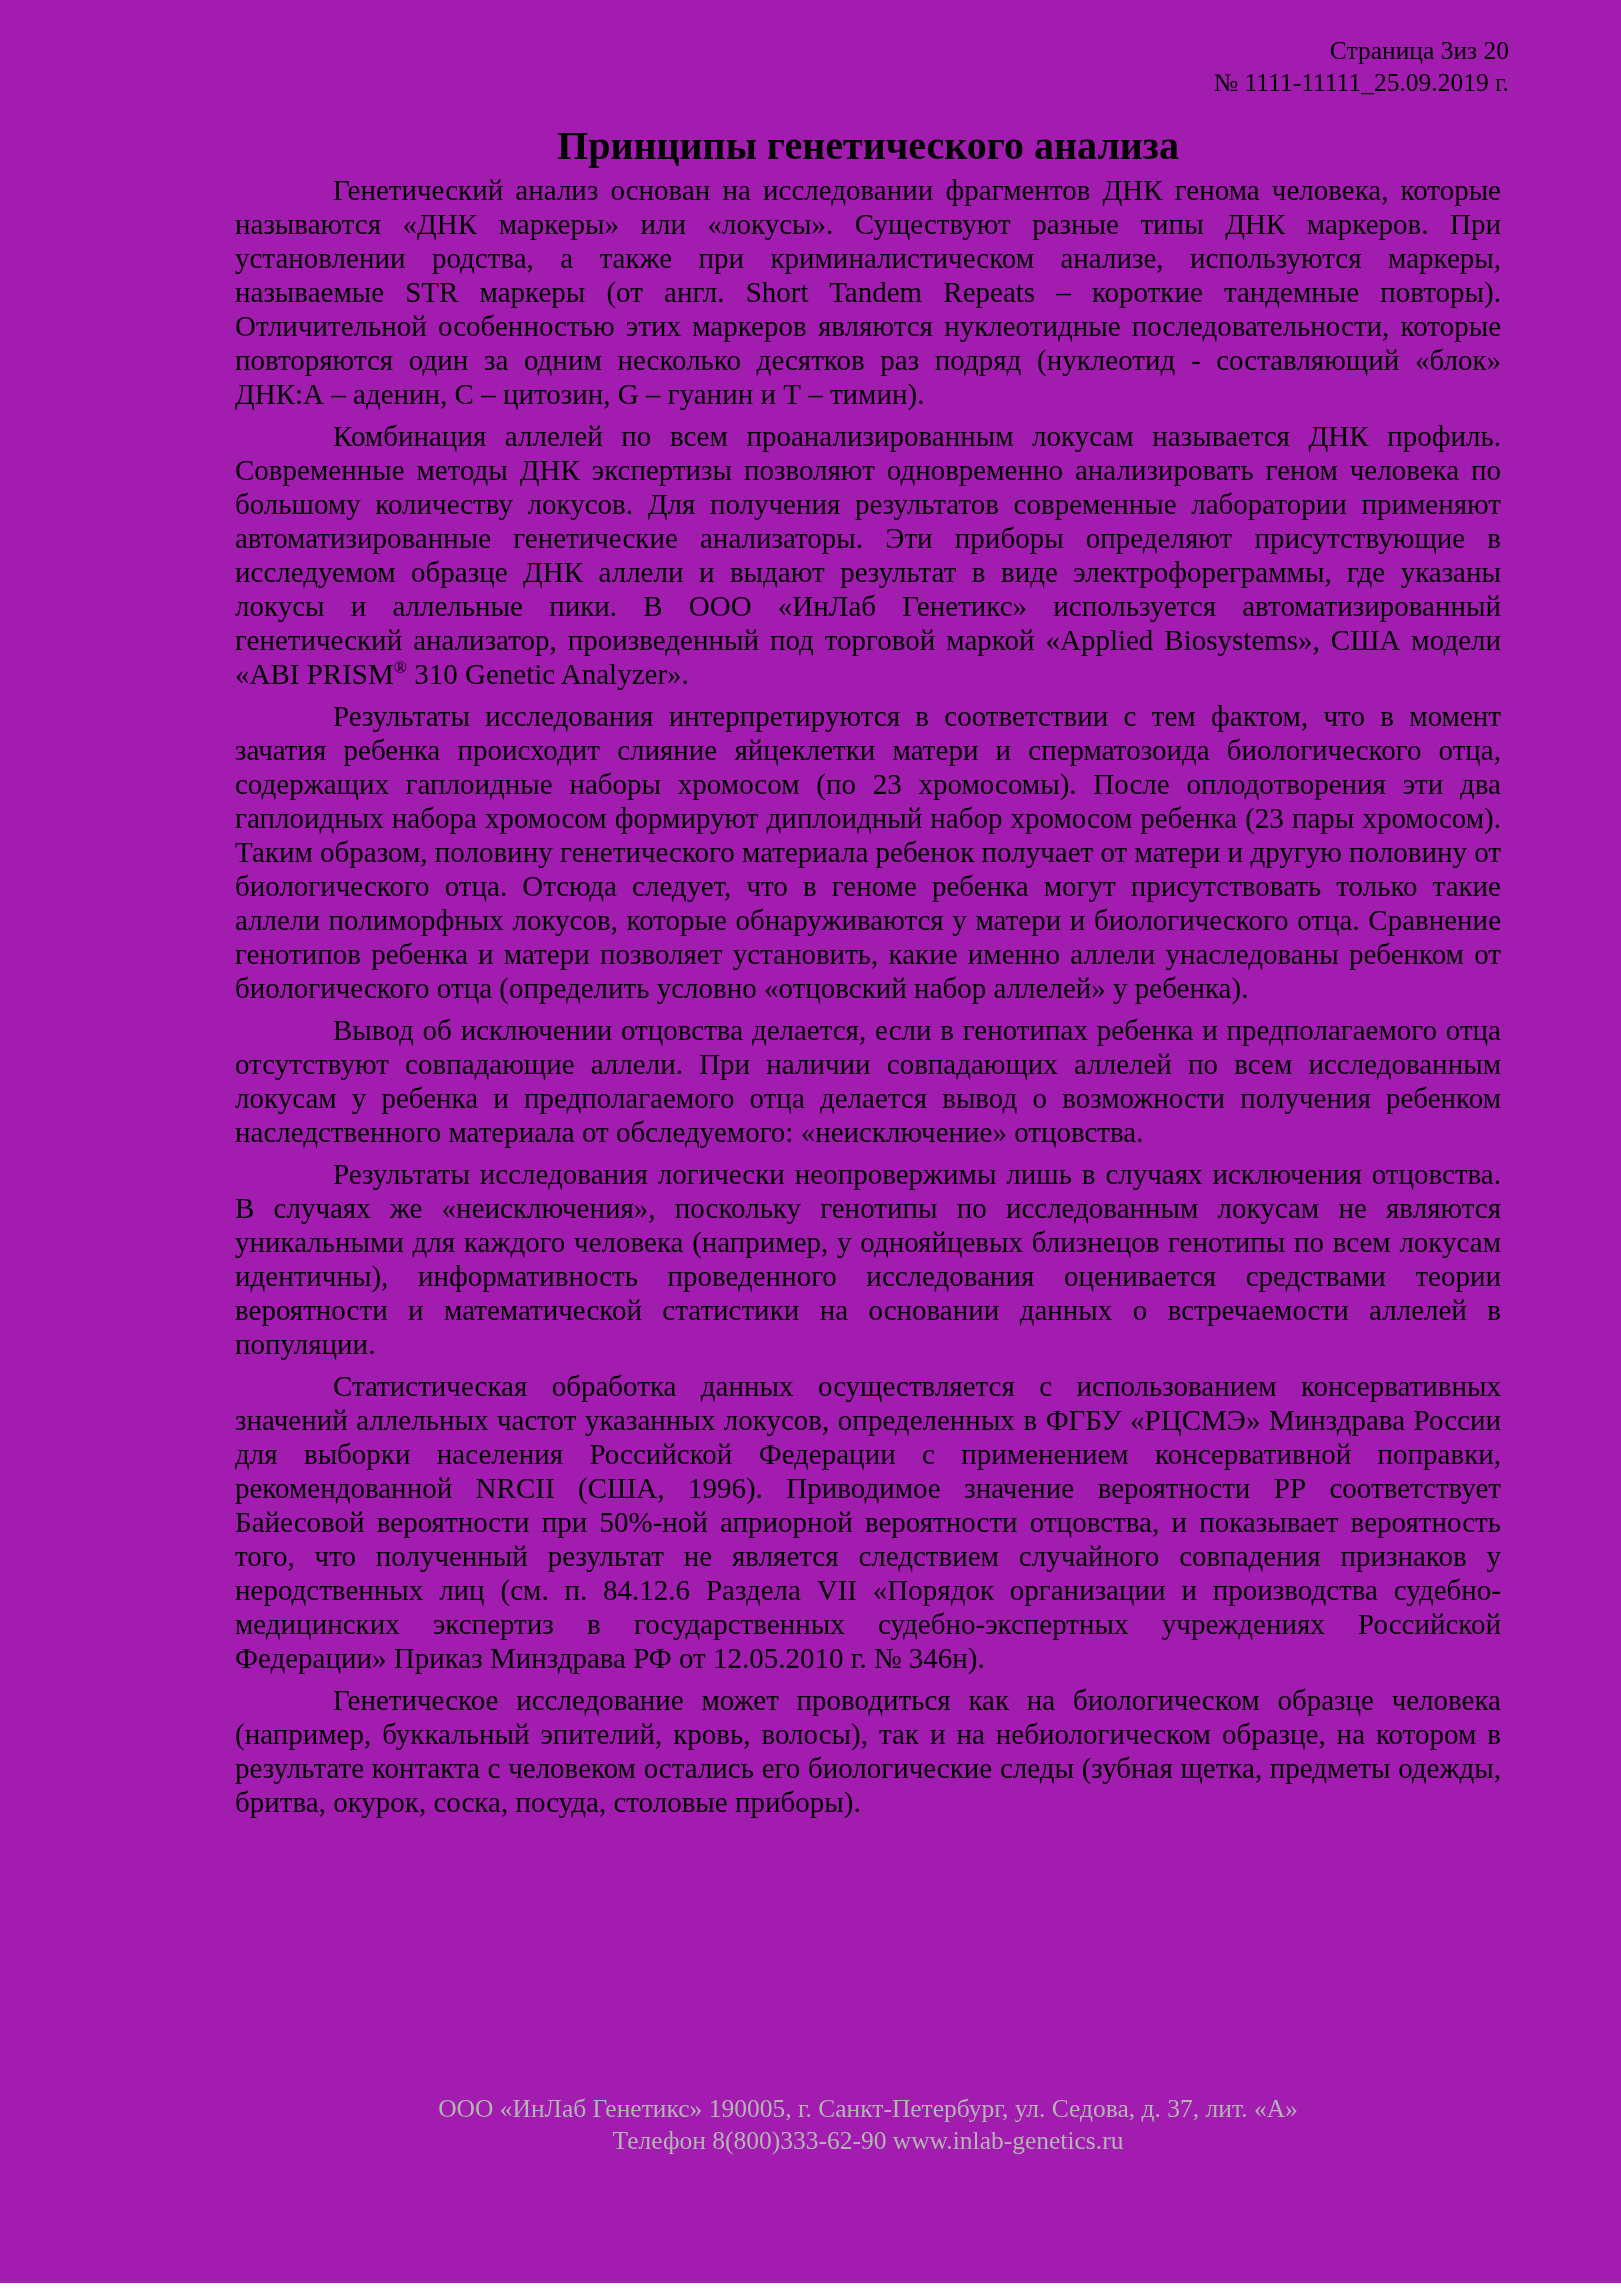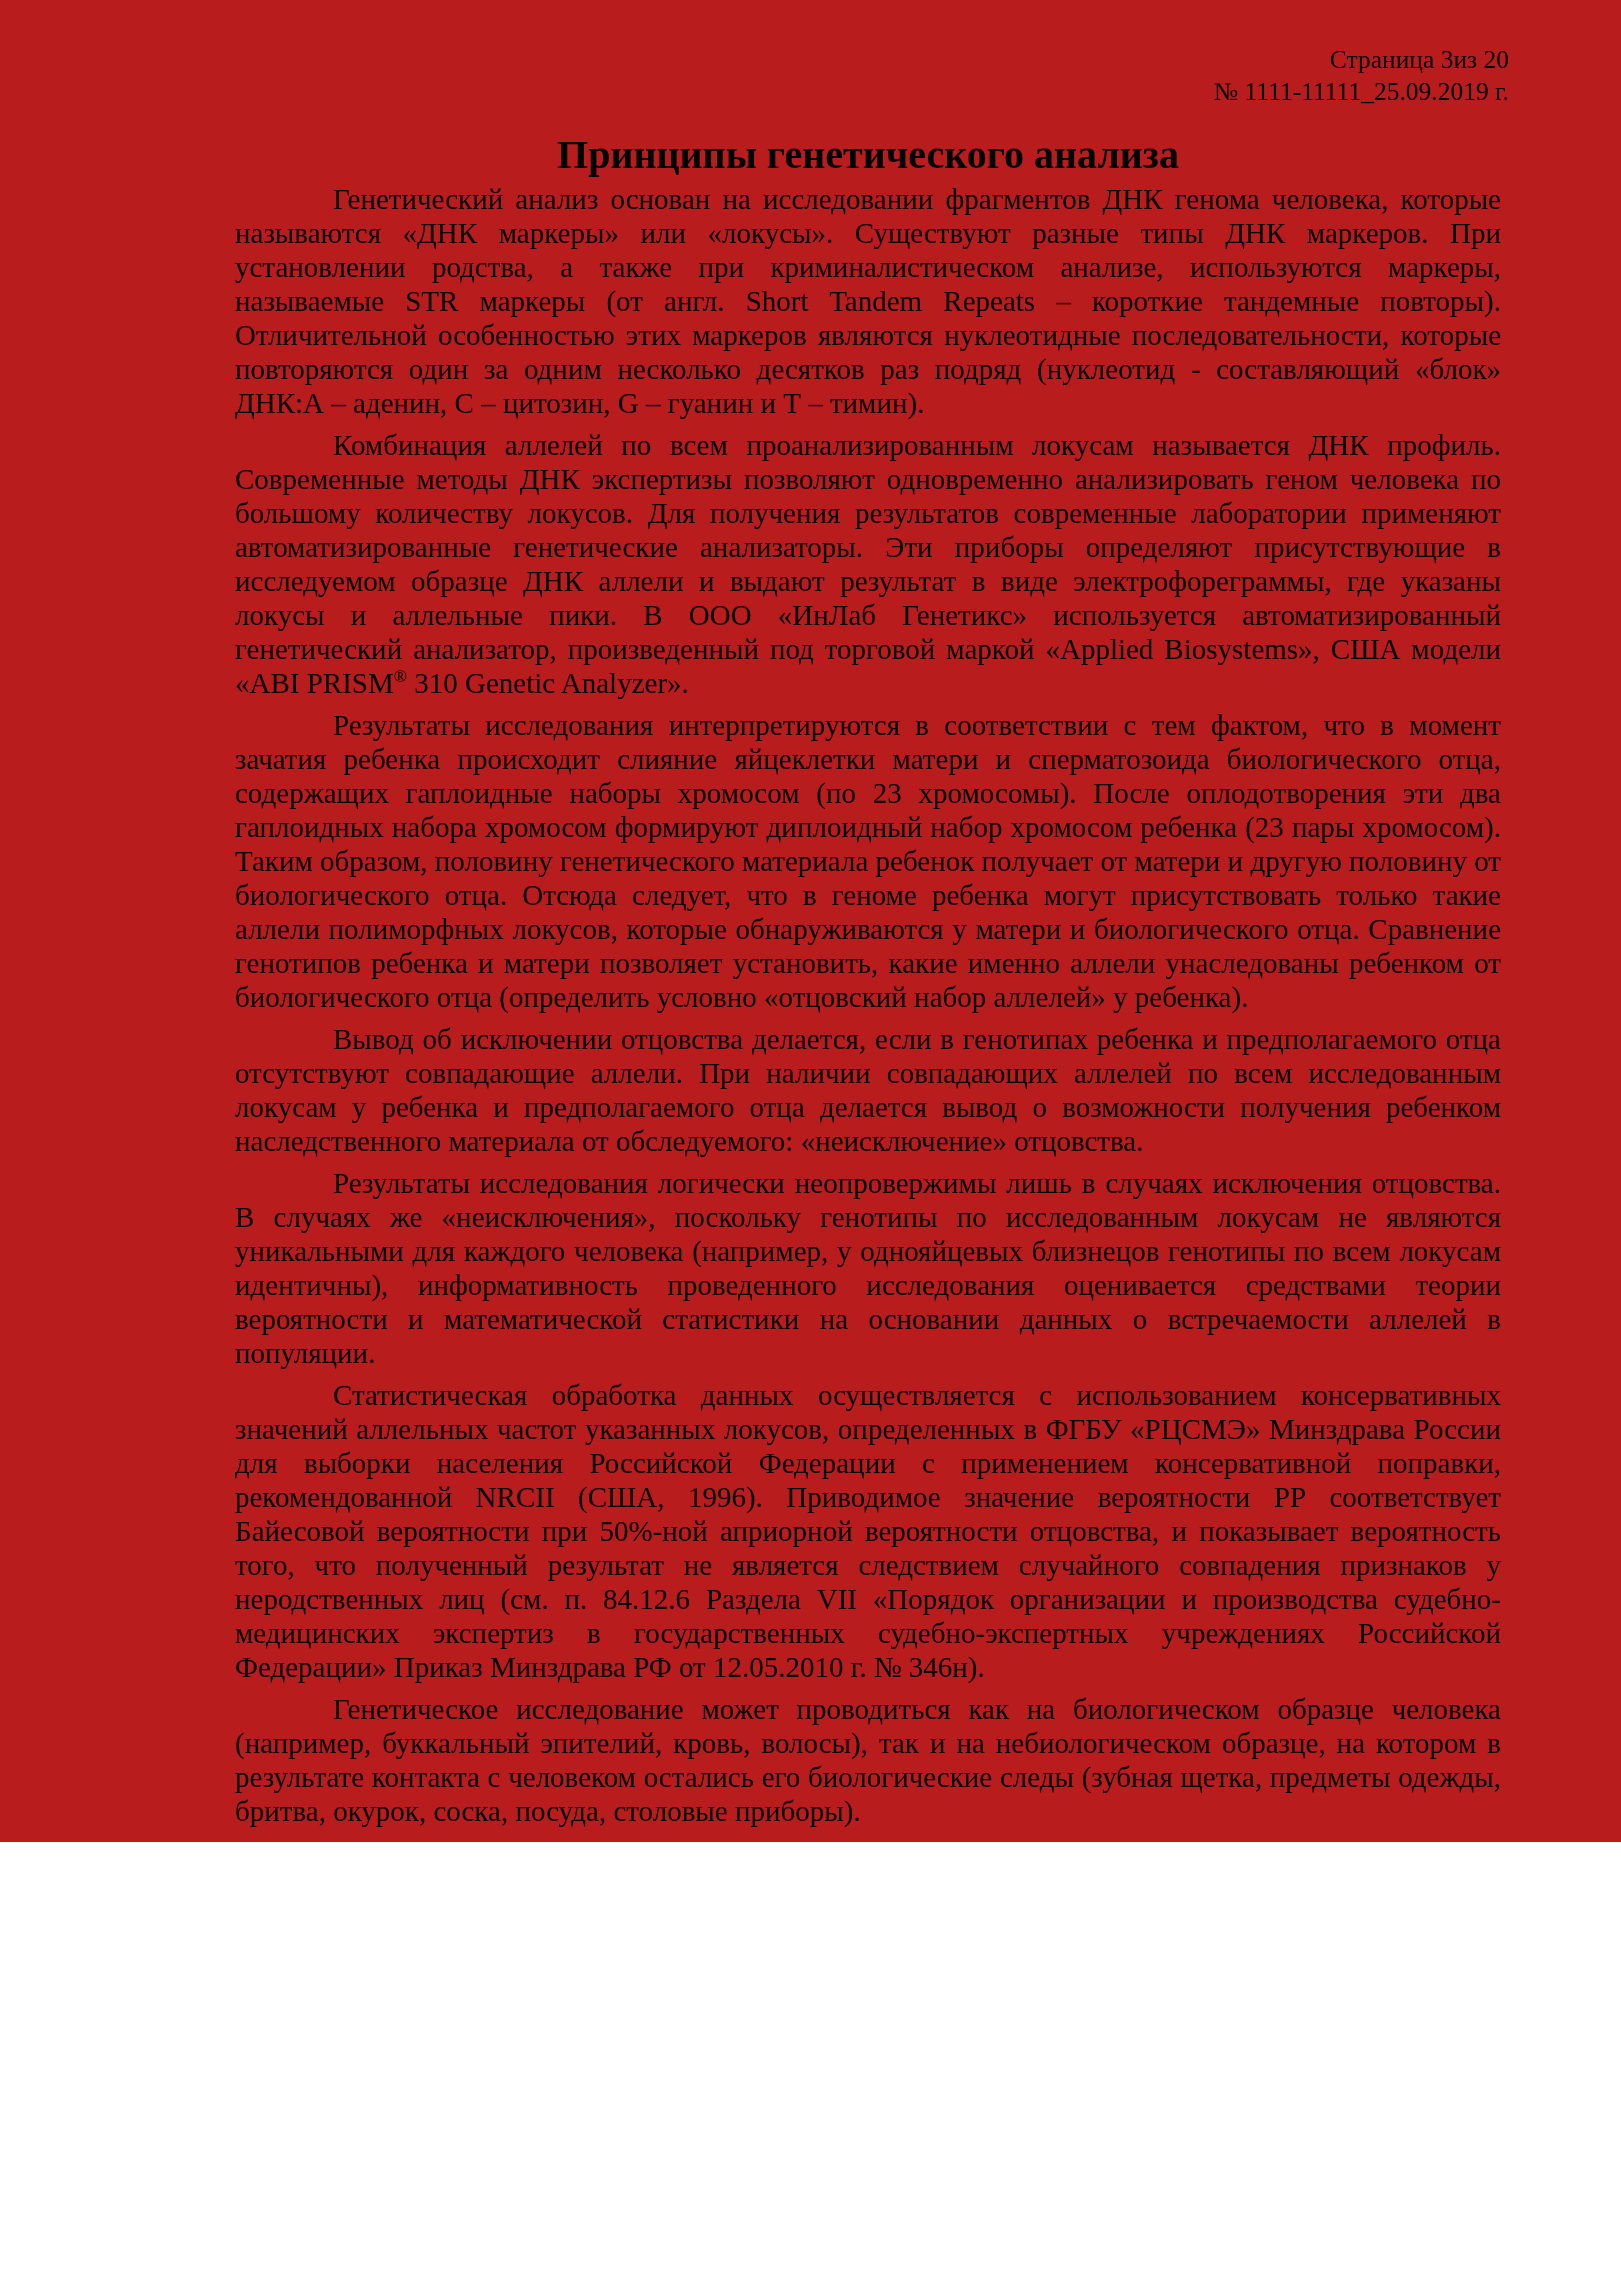--- a/index.html
+++ b/index.html
@@ -3,26 +3,26 @@
 <meta charset="utf-8">
 <style>
   html, body {
     margin: 0;
     padding: 0;
     background: #ffffff;
   }
   .page {
     position: relative;
     width: 1621px;
-    height: 1842px;
-    background: #b91c1c;
+    height: 2283px;
+    background: #a21caf;
     color: #000000;
     font-family: "Liberation Serif", "DejaVu Serif", serif;
     box-sizing: border-box;
-    padding: 44px 112px 0 227px;
+    padding: 35px 112px 0 227px;
     overflow: hidden;
   }
   .header {
     text-align: right;
     font-size: 25.5px;
     line-height: 32px;
     white-space: nowrap;
   }
   .title {
     text-align: center;
@@ -70,17 +70,18 @@
     <p><span>Генетический анализ основан на исследовании фрагментов ДНК генома человека, которые называются «ДНК маркеры» или «локусы». Существуют разные типы ДНК маркеров. При установлении родства, а также при криминалистическом анализе, используются маркеры, называемые STR маркеры (от англ. Short Tandem Repeats – короткие тандемные повторы). Отличительной особенностью этих маркеров являются нуклеотидные последовательности, которые повторяются один за одним несколько десятков раз подряд (нуклеотид - составляющий «блок» ДНК:А – аденин, С – цитозин, G – гуанин и Т – тимин).</span></p>
     <p><span>Комбинация аллелей по всем проанализированным локусам называется ДНК профиль. Современные методы ДНК экспертизы позволяют одновременно анализировать геном человека по большому количеству локусов. Для получения результатов современные лаборатории применяют автоматизированные генетические анализаторы. Эти приборы определяют присутствующие в исследуемом образце ДНК аллели и выдают результат в виде электрофореграммы, где указаны локусы и аллельные пики. В ООО «ИнЛаб Генетикс» используется автоматизированный генетический анализатор, произведенный под торговой маркой «Applied Biosystems», США модели «ABI PRISM</span><sup>®</sup><span> 310 Genetic Analyzer».</span></p>
     <p><span>Результаты исследования интерпретируются в соответствии с тем фактом, что в момент зачатия ребенка происходит слияние яйцеклетки матери и сперматозоида биологического отца, содержащих гаплоидные наборы хромосом (по 23 хромосомы). После оплодотворения эти два гаплоидных набора хромосом формируют диплоидный набор хромосом ребенка (23 пары хромосом). Таким образом, половину генетического материала ребенок получает от матери и другую половину от биологического отца. Отсюда следует, что в геноме ребенка могут присутствовать только такие аллели полиморфных локусов, которые обнаруживаются у матери и биологического отца. Сравнение генотипов ребенка и матери позволяет установить, какие именно аллели унаследованы ребенком от биологического отца (определить условно «отцовский набор аллелей» у ребенка).</span></p>
     <p><span>Вывод об исключении отцовства делается, если в генотипах ребенка и предполагаемого отца отсутствуют совпадающие аллели. При наличии совпадающих аллелей по всем исследованным локусам у ребенка и предполагаемого отца делается вывод о возможности получения ребенком наследственного материала от обследуемого: «неисключение» отцовства.</span></p>
     <p><span>Результаты исследования логически неопровержимы лишь в случаях исключения отцовства. В случаях же «неисключения», поскольку генотипы по исследованным локусам не являются уникальными для каждого человека (например, у однояйцевых близнецов генотипы по всем локусам идентичны), информативность проведенного исследования оценивается средствами теории вероятности и математической статистики на основании данных о встречаемости аллелей в популяции.</span></p>
     <p><span>Статистическая обработка данных осуществляется с использованием консервативных значений аллельных частот указанных локусов, определенных в ФГБУ «РЦСМЭ» Минздрава России для выборки населения Российской Федерации с применением консервативной поправки, рекомендованной NRCII (США, 1996). Приводимое значение вероятности РР соответствует Байесовой вероятности при 50%-ной априорной вероятности отцовства, и показывает вероятность того, что полученный результат не является следствием случайного совпадения признаков у неродственных лиц (см. п. 84.12.6 Раздела VII «Порядок организации и производства судебно-медицинских экспертиз в государственных судебно-экспертных учреждениях Российской Федерации» Приказ Минздрава РФ от 12.05.2010 г. № 346н).</span></p>
     <p><span>Генетическое исследование может проводиться как на биологическом образце человека (например, буккальный эпителий, кровь, волосы), так и на небиологическом образце, на котором в результате контакта с человеком остались его биологические следы (зубная щетка, предметы одежды, бритва, окурок, соска, посуда, столовые приборы).</span></p>
   </div>
 
   <div class="footer">
+    <div>ООО «ИнЛаб Генетикс» 190005, г. Санкт-Петербург, ул. Седова, д. 37, лит. «А»</div>
     <div>Телефон 8(800)333-62-90 www.inlab-genetics.ru</div>
   </div>
 
 </div>
 
 
 </body></html>

